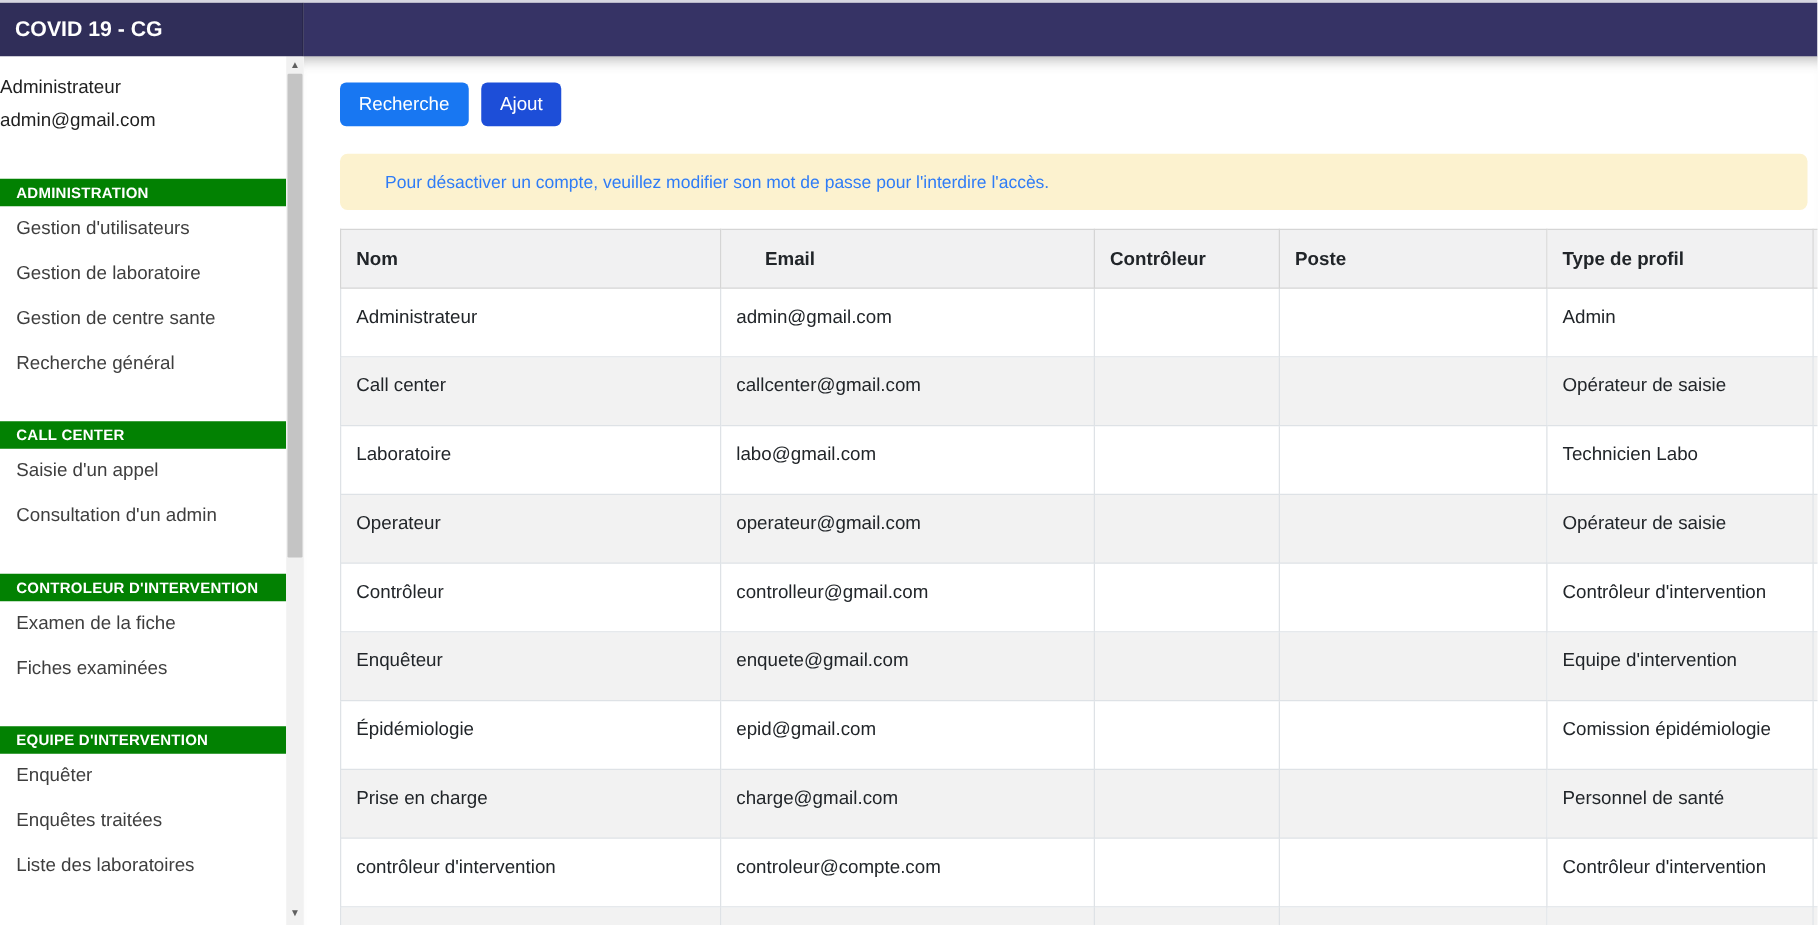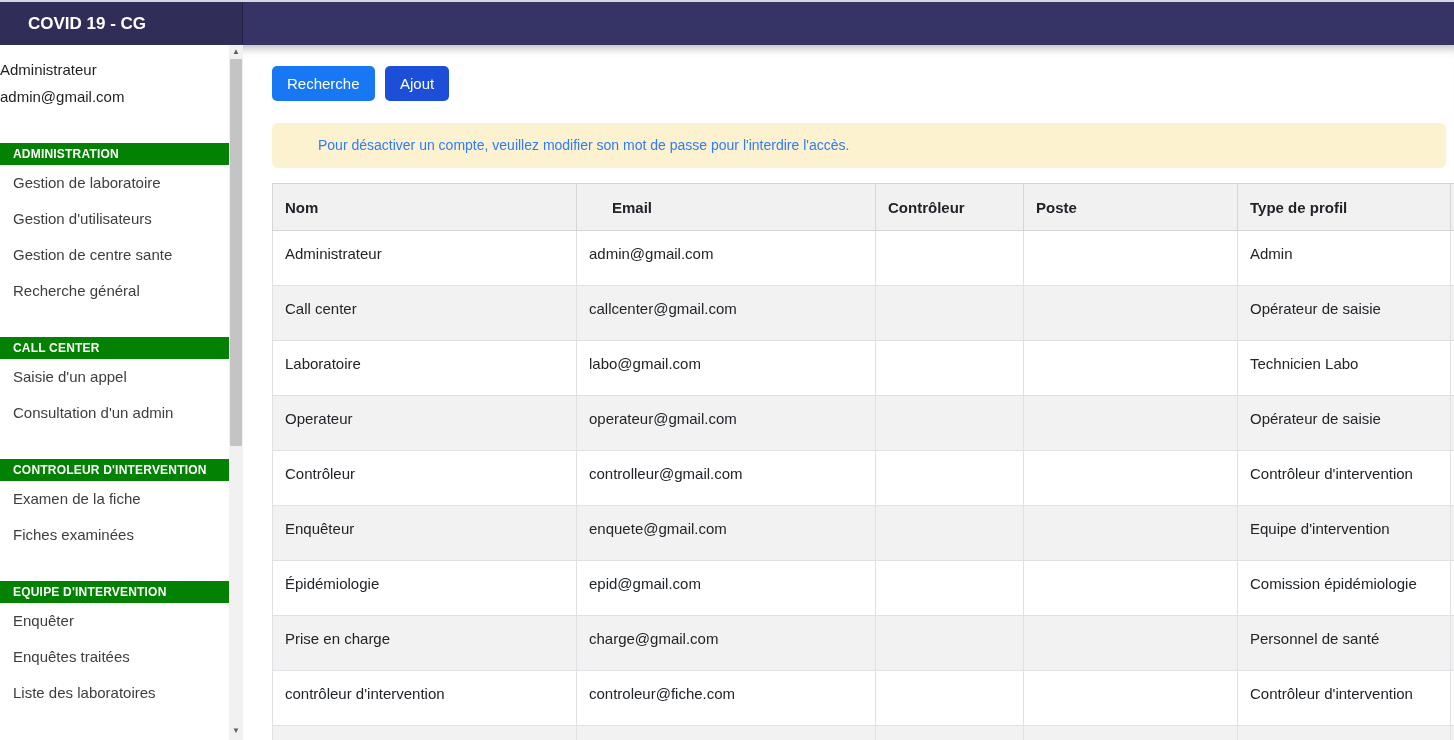--- a/index.html
+++ b/index.html
@@ -7,21 +7,21 @@
     width:1454px; height:740px; overflow:hidden; position:relative;
     font-family:"Liberation Sans", sans-serif; background:#fff;
   }
   
   .topline { position:absolute; top:0; left:0; width:100%; height:2px; background:#d6d6e0; z-index:6; }
 
   
   header { position:absolute; top:2px; left:0; width:100%; height:43px; display:flex; z-index:5; }
   .brand {
     width:243px; box-sizing:border-box; background:#302e59; color:#fff;
-    font-size:17px; font-weight:bold; line-height:43px; padding-left:28px;
+    font-size:17px; font-weight:bold; line-height:43px; padding-left:12px;
     border-right:1px solid rgba(0,0,0,0.28); white-space:nowrap;
   }
   .header-rest { flex:1; background:#363365; }
 
   
   aside { position:absolute; top:45px; left:0; width:243px; bottom:0; background:#fff; z-index:4; }
   .sb-content { position:absolute; left:0; top:0; width:229px; height:100%; overflow:hidden; }
   .user-name, .user-email { font-size:15px; color:#1f1f1f; line-height:27px; white-space:nowrap; }
   .user-name { margin-top:11px; }
   .sb-header {
@@ -50,21 +50,21 @@
   .toolbar { padding:21px 0 0 29px; }
   .btn {
     border:none; border-radius:5px; color:#fff; font-size:15px; padding:9px 15px;
     margin-right:6px; font-family:inherit; cursor:pointer;
   }
   .btn-blue { background:#1877f2; }
   .btn-green { background:#1d4ed8; }
 
   .alert {
     margin:22px 8px 0 29px; height:45px; box-sizing:border-box; background:#fcf2cf;
-    border-radius:6px; color:#2f7cf6; font-size:14px; line-height:45px; padding-left:46px;
+    border-radius:6px; color:#2f7cf6; font-size:14px; line-height:45px; padding-left:36px;
     white-space:nowrap; overflow:hidden;
   }
 
   table {
     margin:15px 8px 0 29px; border-collapse:collapse; width:1174px; table-layout:fixed;
     font-size:15px; color:#212529; background:#fff;
   }
   thead th {
     background:#f1f1f2; height:46px; text-align:left; padding:0 12px; font-weight:bold;
     border:1px solid #d5d5d5; vertical-align:middle; white-space:nowrap; overflow:hidden;
@@ -97,22 +97,22 @@
   <div class="brand">COVID 19 - CG</div>
   <div class="header-rest"></div>
 </header>
 
 <aside>
   <div class="sb-content">
     <div class="user-name">Administrateur</div>
     <div class="user-email">admin@gmail.com</div>
     <div>
         <div class="sb-header first">ADMINISTRATION</div>
+        <div class="sb-item">Gestion d'utilisateurs</div>
         <div class="sb-item">Gestion de laboratoire</div>
-        <div class="sb-item">Gestion d'utilisateurs</div>
         <div class="sb-item">Gestion de centre sante</div>
         <div class="sb-item">Recherche général</div>
         <div class="sb-header next">CALL CENTER</div>
         <div class="sb-item">Saisie d'un appel</div>
         <div class="sb-item">Consultation d'un admin</div>
         <div class="sb-header next">CONTROLEUR D'INTERVENTION</div>
         <div class="sb-item">Examen de la fiche</div>
         <div class="sb-item">Fiches examinées</div>
         <div class="sb-header next">EQUIPE D'INTERVENTION</div>
         <div class="sb-item">Enquêter</div>
@@ -208,21 +208,21 @@
         <tr>
           <td>Prise en charge</td>
           <td>charge@gmail.com</td>
           <td></td>
           <td></td>
           <td>Personnel de santé</td>
           <td class="options"><button class="act-btn act-voir">Voir</button></td>
         </tr>
         <tr>
           <td>contrôleur d'intervention</td>
-          <td>controleur@fiche.com</td>
+          <td>controleur@compte.com</td>
           <td></td>
           <td></td>
           <td>Contrôleur d'intervention</td>
           <td class="options"><button class="act-btn act-voir">Voir</button></td>
         </tr>
         <tr>
           <td>PUS operateur de saisie 1</td>
           <td>saisie1@gmail.com</td>
           <td>000000050</td>
           <td>saisie</td>

